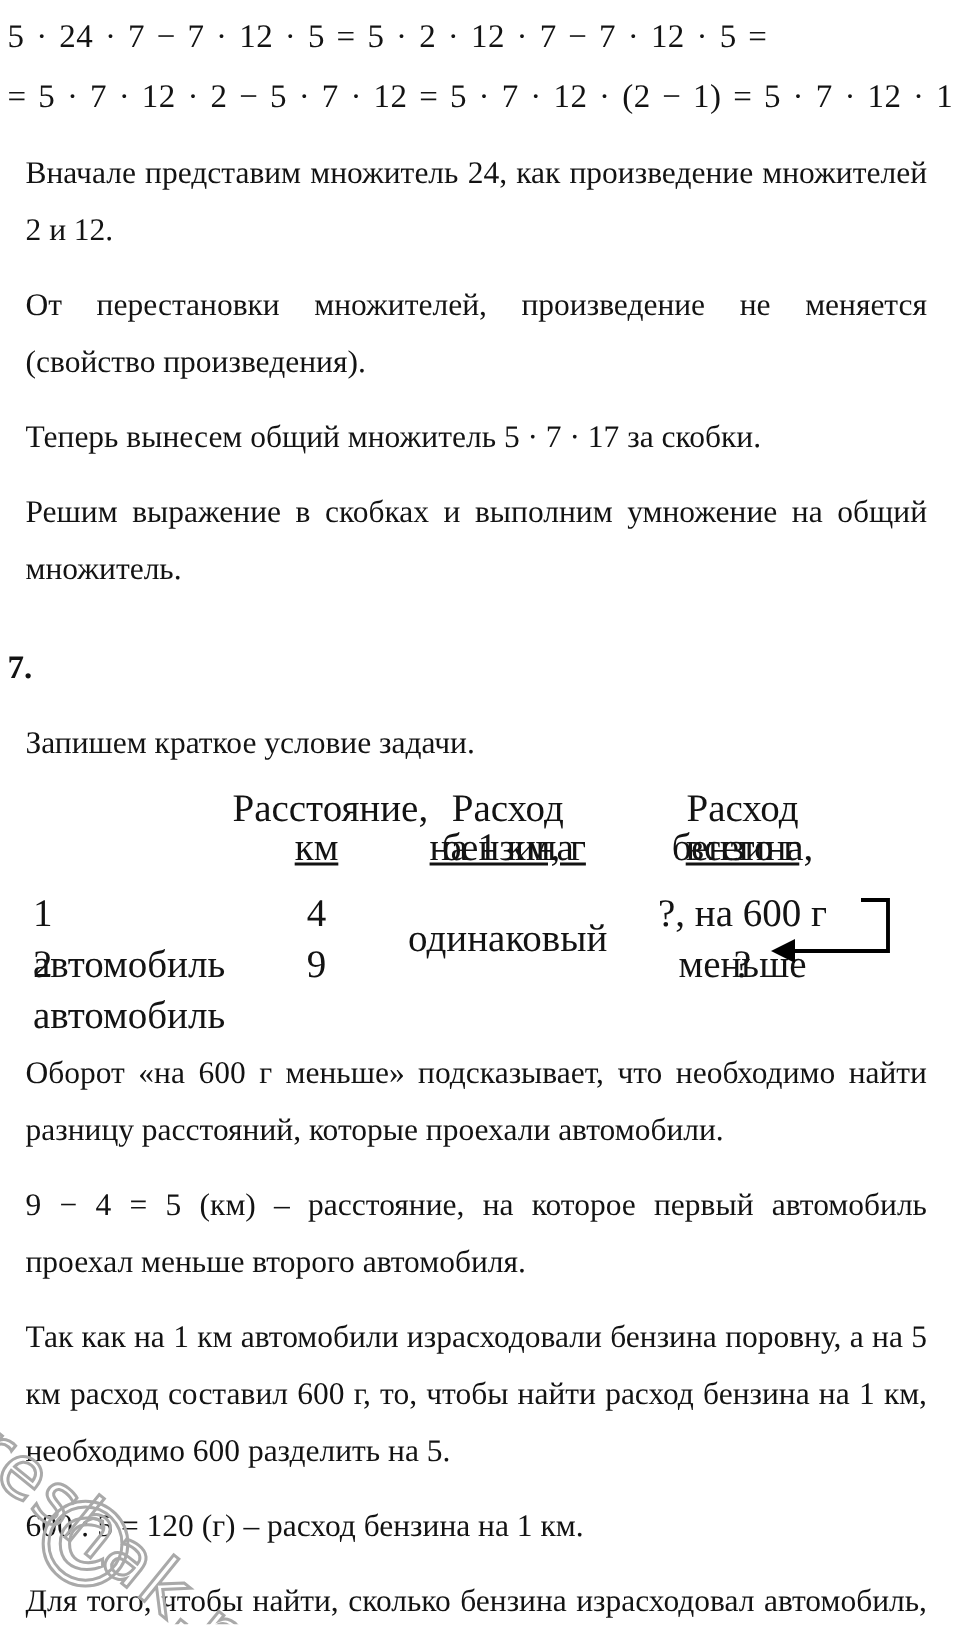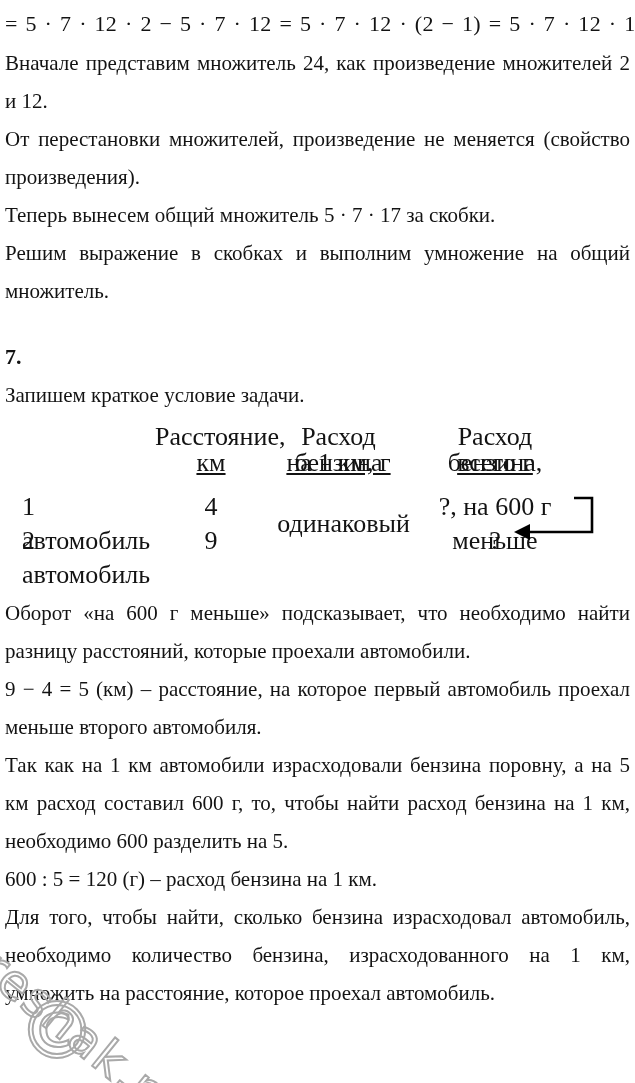--- a/index.html
+++ b/index.html
@@ -20,21 +20,21 @@
   }
   .equations { margin: 0; }
   .eq {
     font-size: 22px;
     line-height: 40px;
     white-space: nowrap;
     word-spacing: 2px;
     letter-spacing: 0.3px;
   }
   .para {
-    margin: 0;
+    margin: 12px;
     font-size: 21px;
     line-height: 38px;
     text-align: justify;
   }
   .prob-num {
     margin: 28px 0 0 0;
     font-size: 22px;
     line-height: 38px;
     font-weight: bold;
   }
@@ -62,21 +62,21 @@
     line-height: 34px;
     text-align: left;
   }
   .cell-center { text-align: center; line-height: 34px; }
   .r1 { grid-row: 4; }
   .r2 { grid-row: 5; }
   .shared {
     grid-column: 3;
     grid-row: 4 / 6;
     align-self: center;
-    text-align: right;
+    text-align: center;
   }
   .arrow-svg {
     position: absolute;
     left: 498px;
     top: 66px;
     width: 100px;
     height: 50px;
   }
   .watermark-text {
     position: absolute;
@@ -102,20 +102,21 @@
     -webkit-text-stroke: 2px #a9a9a9;
     pointer-events: none;
   }
 </style>
 </head>
 <body>
 
 <div class="page">
 
   <div class="equations">
+    <div class="eq">5 · 24 · 7 − 7 · 12 · 5 = 5 · 2 · 12 · 7 − 7 · 12 · 5 =</div>
     <div class="eq">= 5 · 7 · 12 · 2 − 5 · 7 · 12 = 5 · 7 · 12 · (2 − 1) = 5 · 7 · 12 · 1 =</div>
   </div>
 
   <p class="para">Вначале представим множитель 24, как произведение множителей 2 и 12.</p>
   <p class="para">От перестановки множителей, произведение не меняется (свойство произведения).</p>
   <p class="para">Теперь вынесем общий множитель 5 · 7 · 17 за скобки.</p>
   <p class="para">Решим выражение в скобках и выполним умножение на общий множитель.</p>
 
   <h2 class="prob-num">7.</h2>
 

